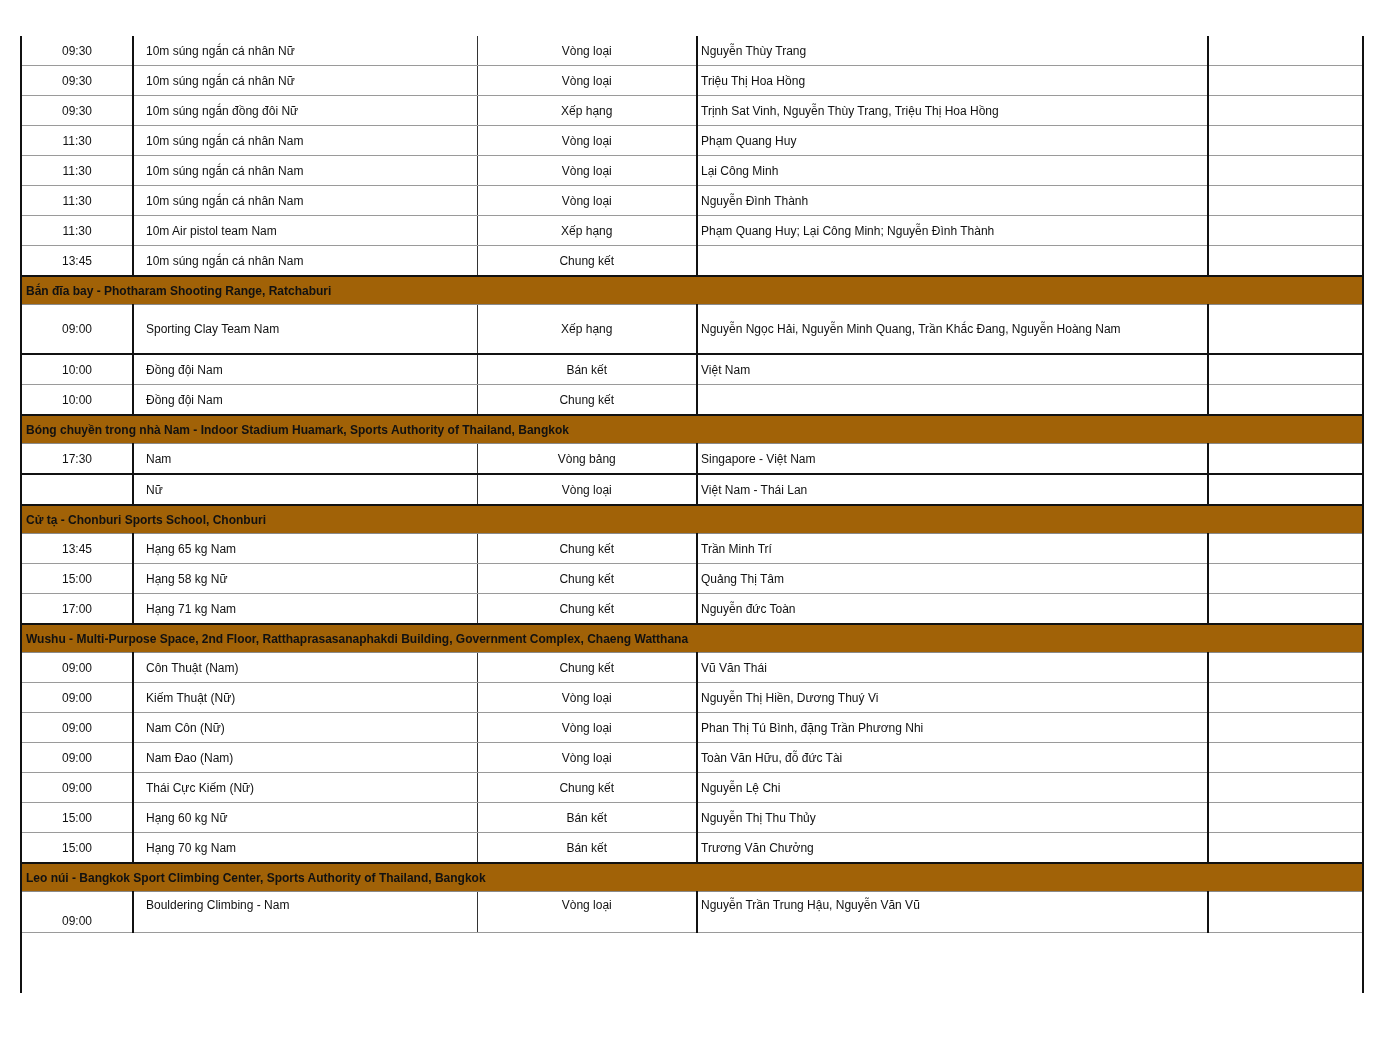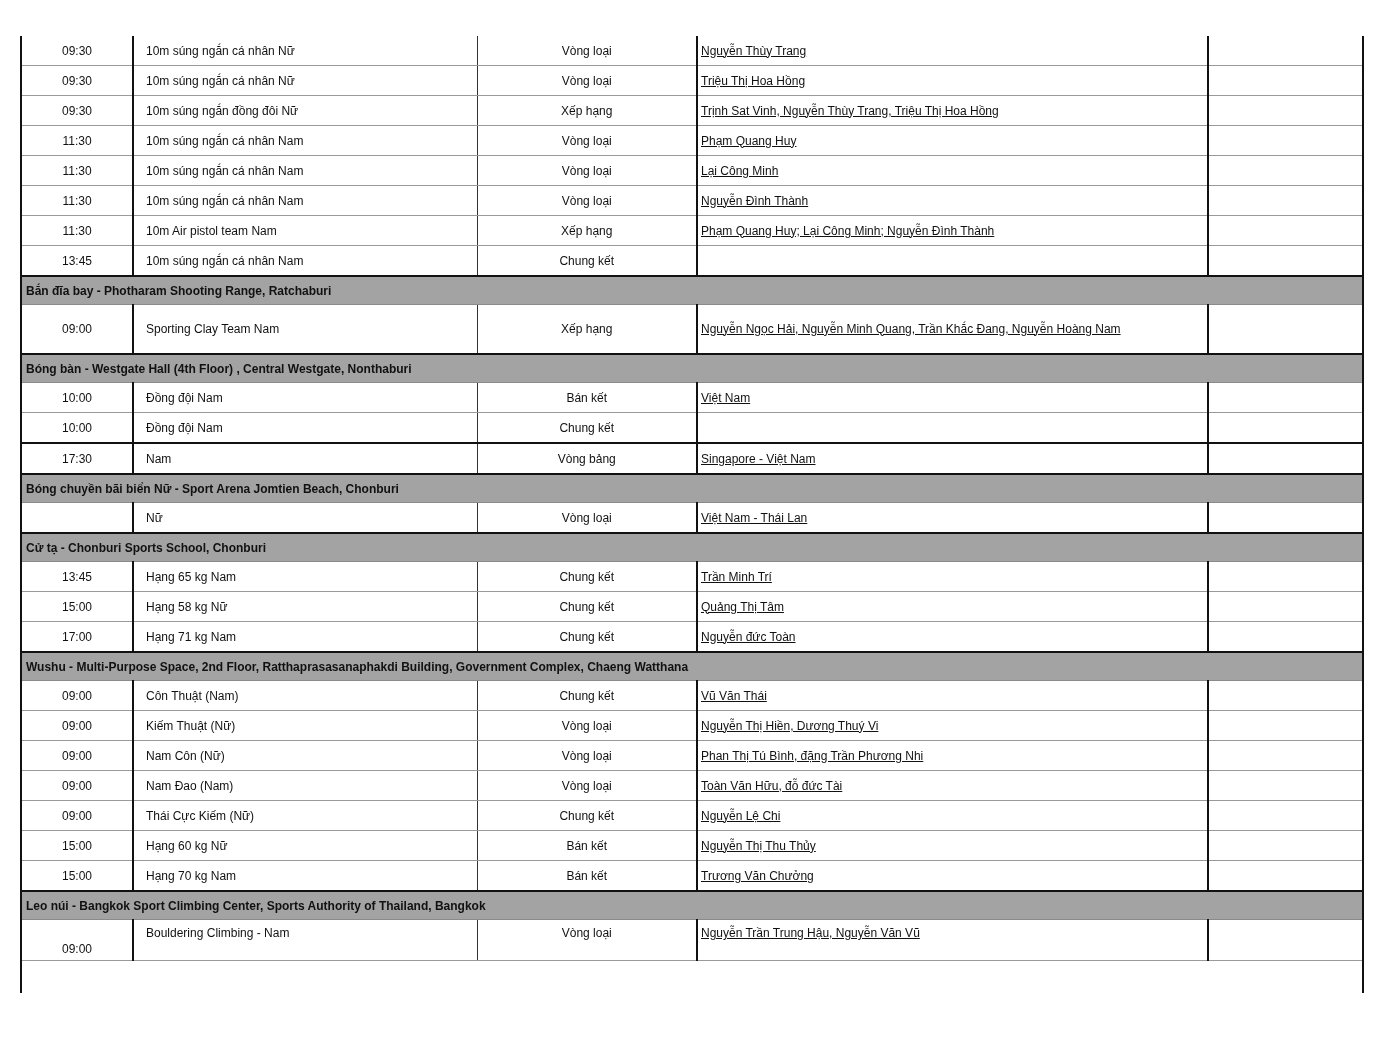--- a/index.html
+++ b/index.html
@@ -10,24 +10,24 @@
   table { border-collapse: collapse; width: 1340px; table-layout: fixed; font-size: 12px; }
   col.c-time { width: 111px; }
   col.c-event { width: 344px; }
   col.c-round { width: 220px; }
   col.c-athletes { width: 511px; }
   col.c-notes { width: 154px; }
   td { height: 29px; padding: 0 4px; border-bottom: 1px solid #9a9a9a; white-space: nowrap; overflow: hidden; vertical-align: middle; line-height: 22px; }
   td.time { text-align: center; border-right: 2px solid #111; }
   td.event { border-right: 1px solid #333; padding-left: 12px; }
   td.round { text-align: center; border-right: 2px solid #111; }
-  td.athletes { border-right: 2px solid #111; padding-left: 3px; text-decoration: underline; }
+  td.athletes { border-right: 2px solid #111; padding-left: 3px; }
   td.notes { }
   tr.last td { border-bottom: 2px solid #111; }
-  tr.section td { background: #a3a3a3; font-weight: bold; height: 27px; padding-left: 4px; border-bottom: 1px solid #8a8a8a; border-right: none; }
+  tr.section td { background: #a16207; font-weight: bold; height: 27px; padding-left: 4px; border-bottom: 1px solid #8a8a8a; border-right: none; }
   tr.tall td { height: 48px; }
   tr.tall td.athletes { white-space: normal; line-height: 23px; }
   tr.cut td.time { vertical-align: bottom; }
 </style>
 </head>
 <body>
 
 <div class="sheet">
 <table>
   <colgroup>
@@ -100,49 +100,46 @@
           <td colspan="5">Bắn đĩa bay - Photharam Shooting Range, Ratchaburi</td>
         </tr>
     <tr class="tall last">
           <td class="time">09:00</td>
           <td class="event">Sporting Clay Team Nam</td>
           <td class="round">Xếp hạng</td>
           <td class="athletes">Nguyễn Ngọc Hải, Nguyễn Minh Quang, Trần Khắc Đang, Nguyễn Hoàng Nam</td>
           <td class="notes"></td>
         </tr>
 
-    <tr class="section">
-          <td colspan="5">Bóng bàn - Westgate Hall (4th Floor) , Central Westgate, Nonthaburi</td>
-        </tr>
     <tr>
           <td class="time">10:00</td>
           <td class="event">Đồng đội Nam</td>
           <td class="round">Bán kết</td>
           <td class="athletes">Việt Nam</td>
           <td class="notes"></td>
         </tr>
     <tr class="last">
           <td class="time">10:00</td>
           <td class="event">Đồng đội Nam</td>
           <td class="round">Chung kết</td>
           <td class="athletes"></td>
           <td class="notes"></td>
         </tr>
 
+    <tr class="section">
+          <td colspan="5">Bóng chuyền trong nhà Nam - Indoor Stadium Huamark, Sports Authority of Thailand, Bangkok</td>
+        </tr>
     <tr class="last">
           <td class="time">17:30</td>
           <td class="event">Nam</td>
           <td class="round">Vòng bảng</td>
           <td class="athletes">Singapore - Việt Nam</td>
           <td class="notes"></td>
         </tr>
 
-    <tr class="section">
-          <td colspan="5">Bóng chuyền bãi biển Nữ - Sport Arena Jomtien Beach, Chonburi</td>
-        </tr>
     <tr class="last">
           <td class="time"></td>
           <td class="event">Nữ</td>
           <td class="round">Vòng loại</td>
           <td class="athletes">Việt Nam - Thái Lan</td>
           <td class="notes"></td>
         </tr>
 
     <tr class="section">
           <td colspan="5">Cử tạ - Chonburi Sports School, Chonburi</td>

